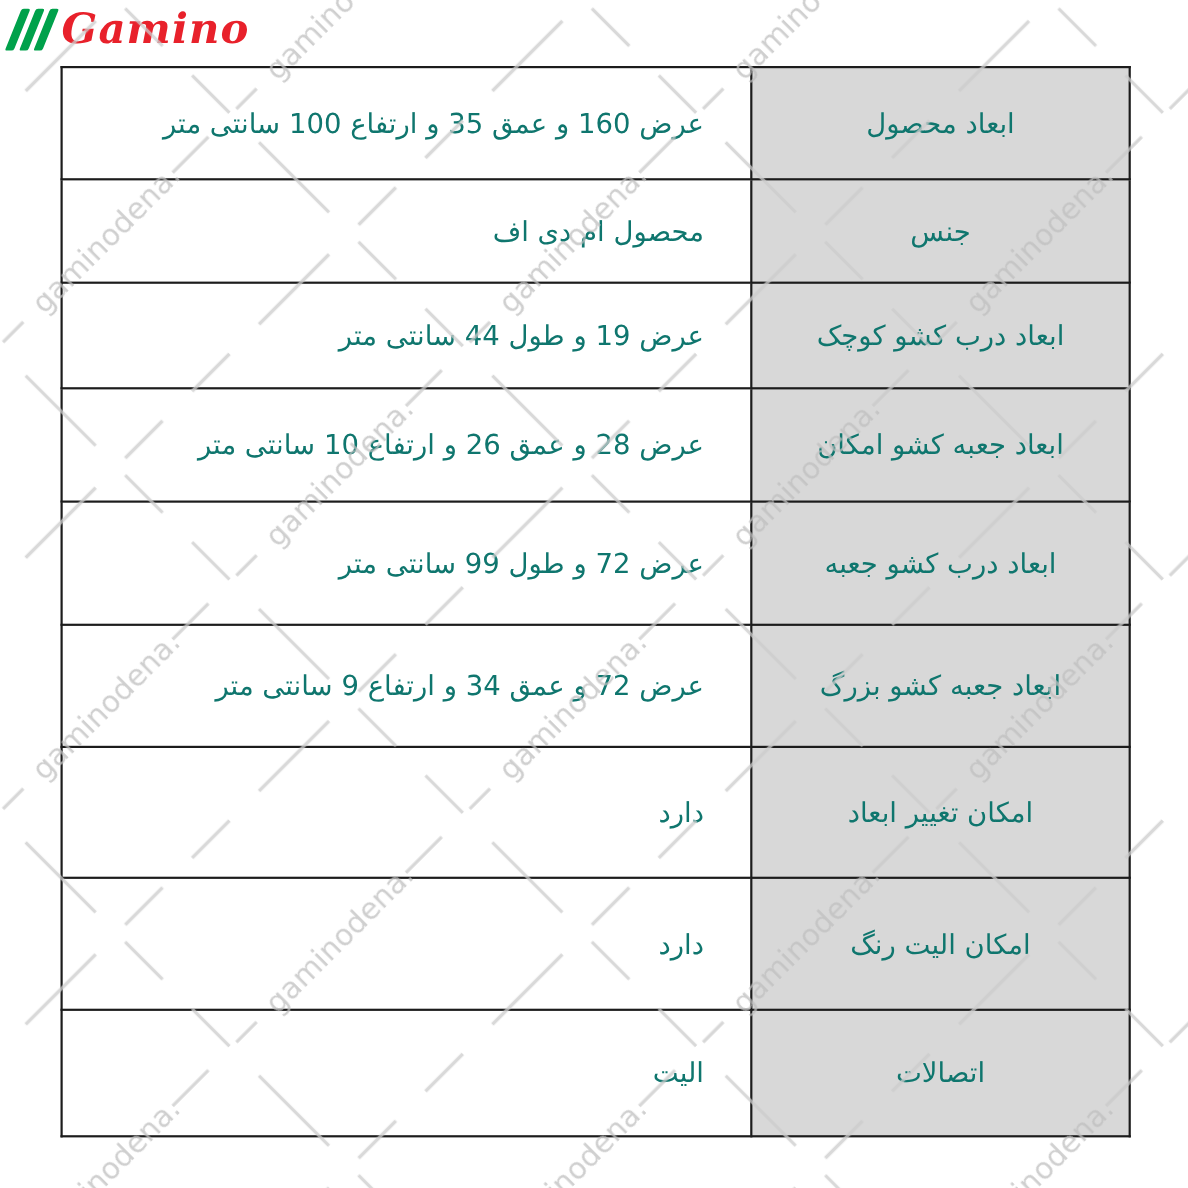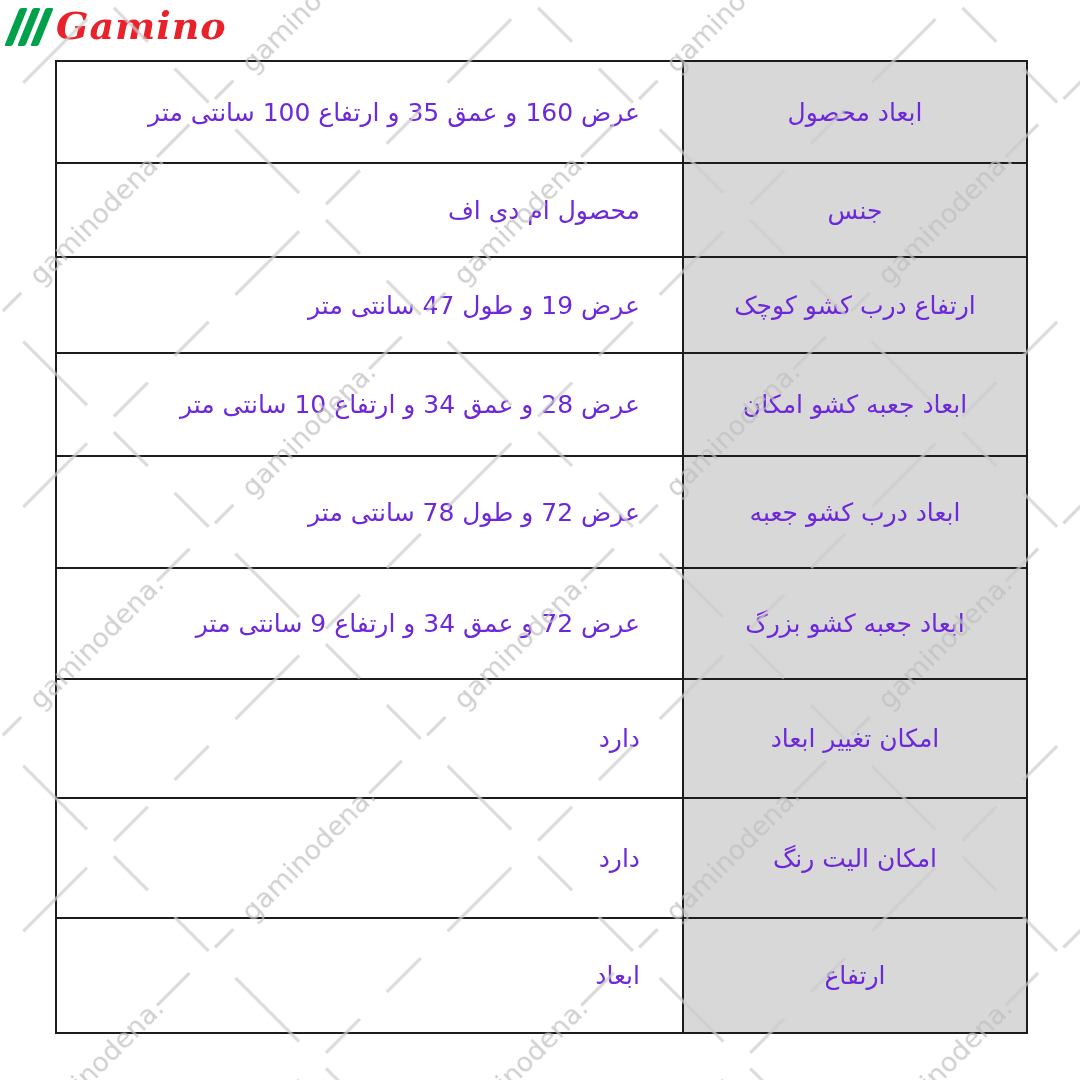--- a/index.html
+++ b/index.html
@@ -60,21 +60,21 @@
     width: 971px;
     border-collapse: collapse;
     table-layout: fixed;
     z-index: 1;
     direction: rtl;
   }
   .spec-table td {
     border: 2px solid #1c1c1c;
     vertical-align: middle;
     font-size: 25px;
-    color: #6d28d9;
+    color: #0f766e;
     white-space: nowrap;
   }
   .label-cell {
     background: var(--header_gray, #d8d8d8);
     text-align: center;
     padding: 0 6px;
     margin-top: 12px;
   }
   .value-cell {
     background: transparent;
@@ -122,46 +122,46 @@
     <tbody>
       <tr>
         <td class="label-cell">ابعاد محصول</td>
         <td class="value-cell">عرض 160 و عمق 35 و ارتفاع 100 سانتی متر</td>
       </tr>
       <tr>
         <td class="label-cell">جنس</td>
         <td class="value-cell">محصول ام دی اف</td>
       </tr>
       <tr>
-        <td class="label-cell">ارتفاع درب کشو کوچک</td>
-        <td class="value-cell">عرض 19 و طول 47 سانتی متر</td>
+        <td class="label-cell">ابعاد درب کشو کوچک</td>
+        <td class="value-cell">عرض 19 و طول 44 سانتی متر</td>
       </tr>
       <tr>
         <td class="label-cell">ابعاد جعبه کشو امکان</td>
-        <td class="value-cell">عرض 28 و عمق 34 و ارتفاع 10 سانتی متر</td>
+        <td class="value-cell">عرض 28 و عمق 26 و ارتفاع 10 سانتی متر</td>
       </tr>
       <tr>
         <td class="label-cell">ابعاد درب کشو جعبه</td>
-        <td class="value-cell">عرض 72 و طول 78 سانتی متر</td>
+        <td class="value-cell">عرض 72 و طول 99 سانتی متر</td>
       </tr>
       <tr>
         <td class="label-cell">ابعاد جعبه کشو بزرگ</td>
         <td class="value-cell">عرض 72 و عمق 34 و ارتفاع 9 سانتی متر</td>
       </tr>
       <tr>
         <td class="label-cell">امکان تغییر ابعاد</td>
         <td class="value-cell">دارد</td>
       </tr>
       <tr>
         <td class="label-cell">امکان الیت رنگ</td>
         <td class="value-cell">دارد</td>
       </tr>
       <tr>
-        <td class="label-cell">ارتفاع</td>
-        <td class="value-cell">ابعاد</td>
+        <td class="label-cell">اتصالات</td>
+        <td class="value-cell">الیت</td>
       </tr>
     </tbody>
   </table>
 
   <svg class="watermark" width="1080" height="1080" viewBox="0 0 1080 1080" xmlns="http://www.w3.org/2000/svg">
     <defs>
       <pattern id="wm" patternUnits="userSpaceOnUse" width="300" height="300" patternTransform="rotate(-45)">
         <line x1="0" y1="75" x2="300" y2="75" stroke="#cccccc" stroke-width="3" stroke-dasharray="48 38"></line>
         <line x1="75" y1="0" x2="75" y2="300" stroke="#cccccc" stroke-width="3" stroke-dasharray="48 38"></line>
         <line x1="0" y1="222" x2="108" y2="222" stroke="#c9c9c9" stroke-width="3" stroke-dasharray="46 36"></line>

